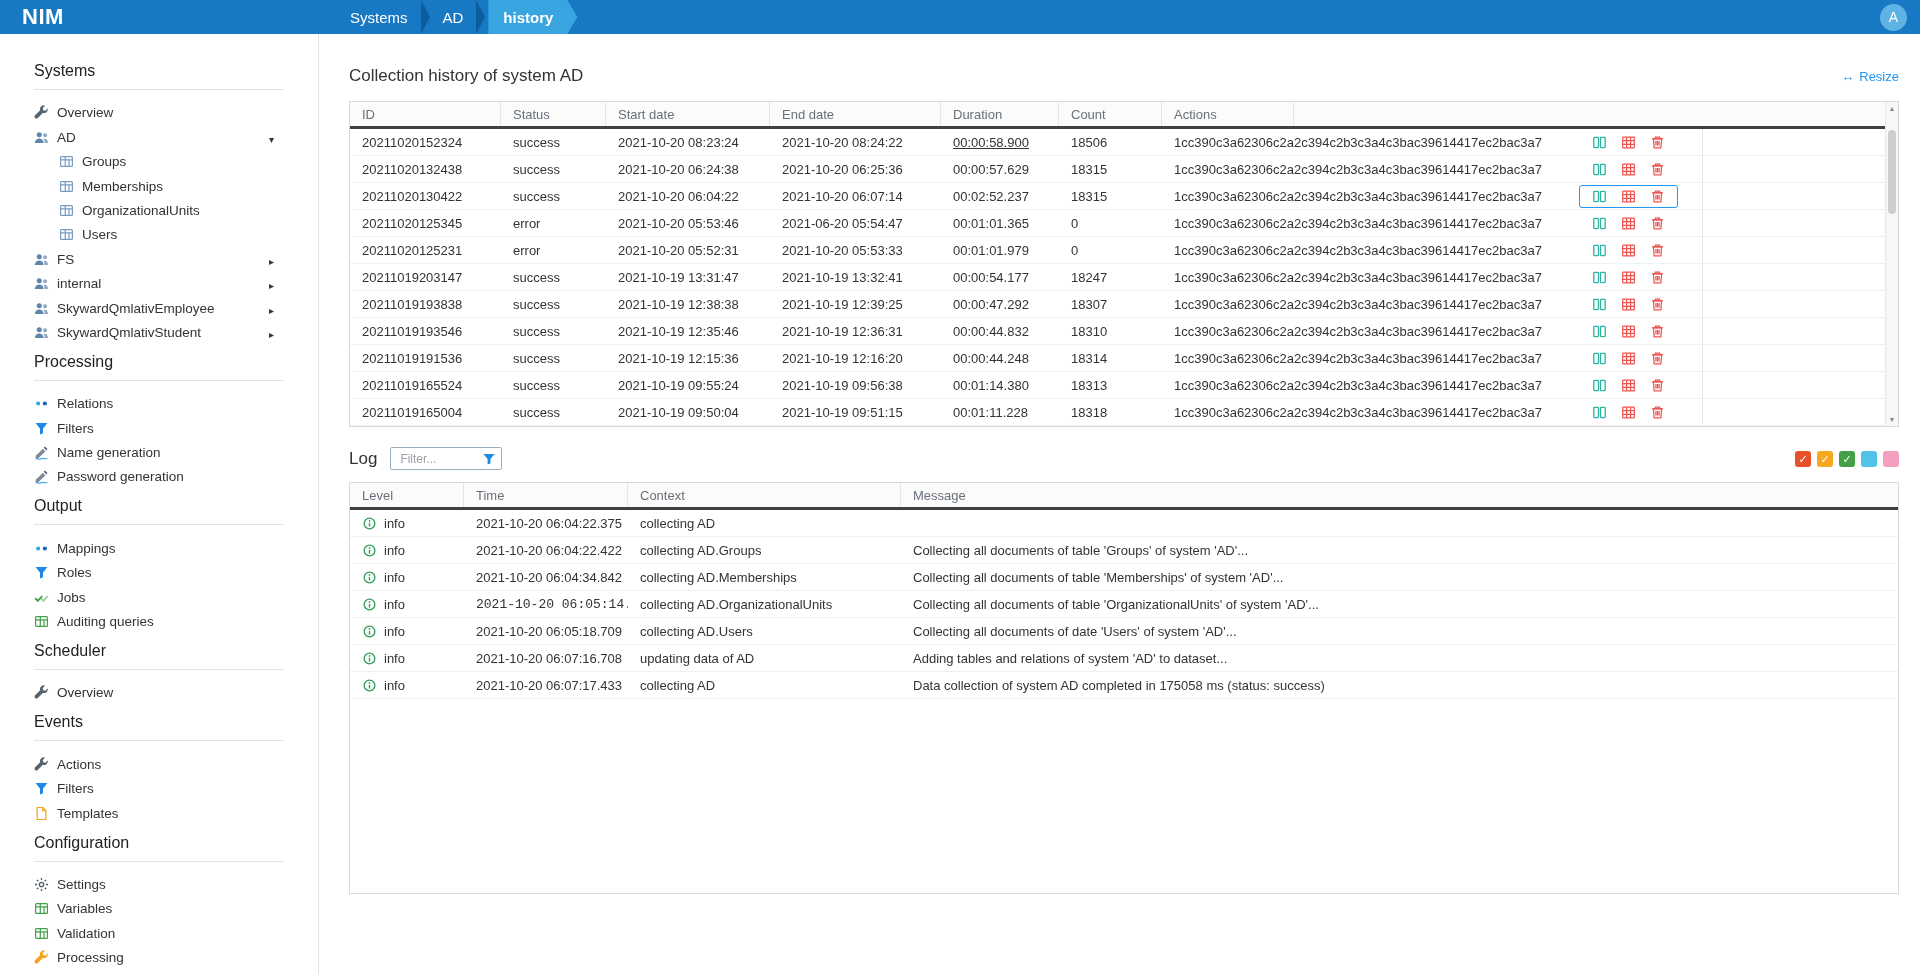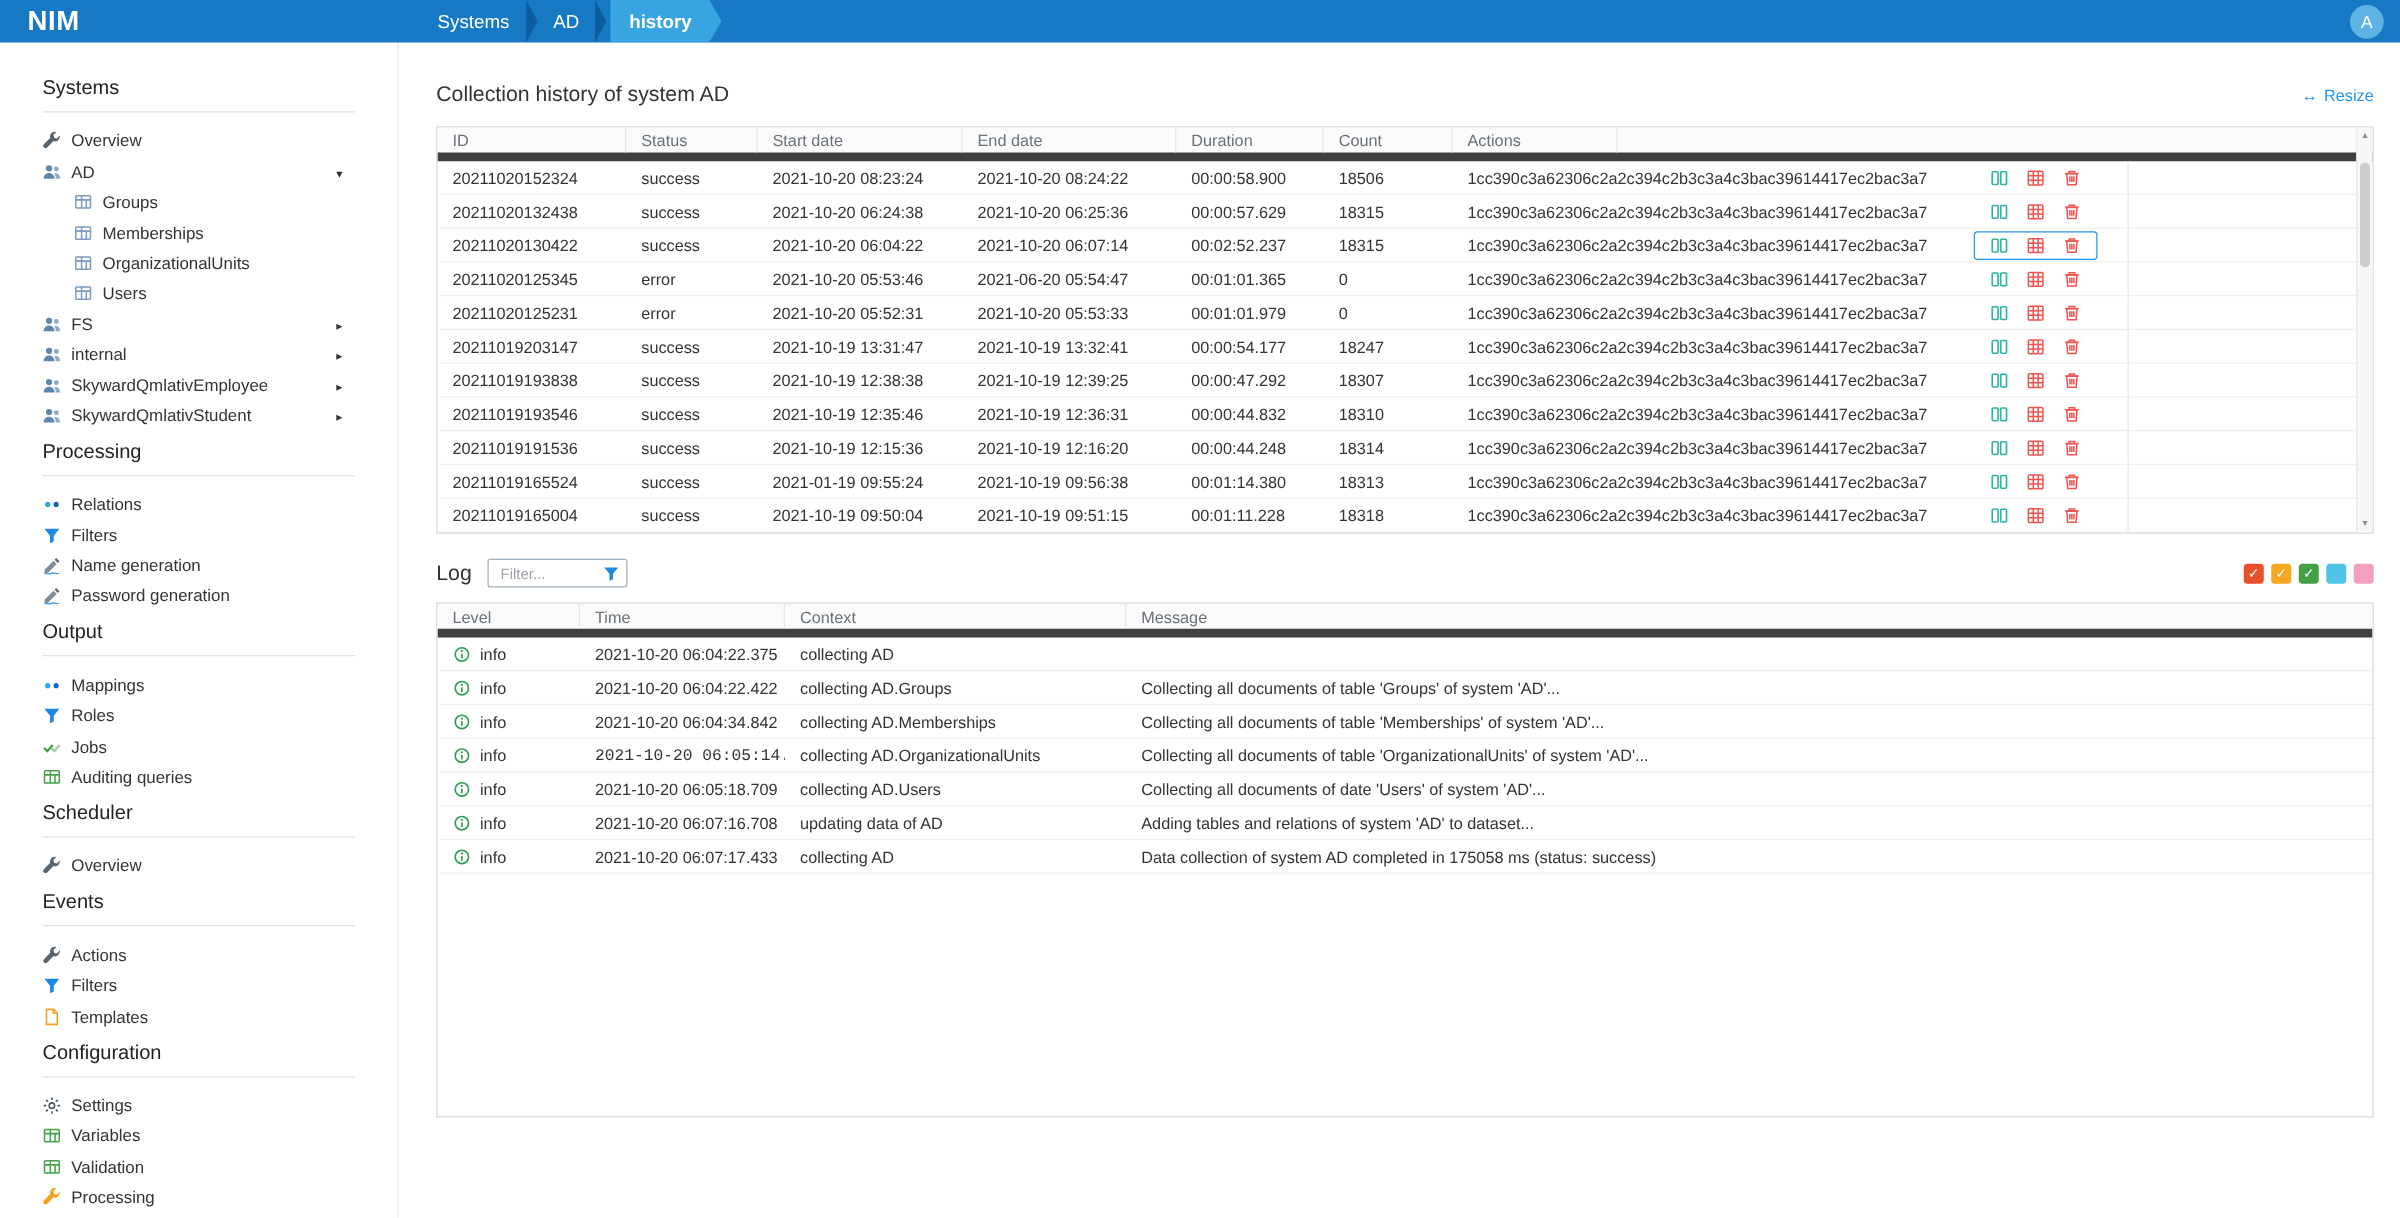--- a/index.html
+++ b/index.html
@@ -46,21 +46,21 @@
   .page-head { margin-top: 32px; width: 1550px; display: flex; align-items: center; }
   .page-title { margin: 0; font-size: 17px; font-weight: 400; color: #333; }
   .resize-link { margin-left: auto; color: #2196f3; font-size: 13px; display: flex;
                  align-items: center; gap: 5px; cursor: pointer; text-decoration: none; }
   .resize-arrow { font-size: 13px; }
 
   
   .htable { position: relative; margin-top: 15px; width: 1550px; height: 326px;
             border: 1px solid #d9d9d9; overflow: hidden; background: #fff; }
   .trow { display: flex; align-items: stretch; height: 27px; border-bottom: 1px solid #f0f0f0; }
-  .trow.thead { background: #fbfbfb; border-bottom: 7px solid #404040; }
+  .trow.thead { background: #fbfbfb; border-bottom: 3px solid #404040; }
   .cell { flex: none; padding: 0 12px; font-size: 13px; color: #333; white-space: nowrap;
           overflow: hidden; display: flex; align-items: center; }
   .thead .cell { color: #68707a; border-right: 1px solid #e6e6e6; cursor: pointer; }
   .cell.fill { flex: 1 1 auto; border-right: none !important; }
   .cell.acts { border-right: 1px solid #e6e6e6; padding: 0 8px; }
   .agroup { display: flex; align-items: center; gap: 14px; padding: 3px 12px;
             border: 1px solid transparent; border-radius: 3px; }
   .agroup.selected { border-color: #2196f3; }
   .abtn { width: 15px; height: 15px; display: flex; cursor: pointer; }
   .abtn svg { width: 15px; height: 15px; }
@@ -413,21 +413,21 @@
           <div class="cell" style="width: 118px;">Duration</div>
           <div class="cell" style="width: 103px;">Count</div>
           <div class="cell" style="width: 132px;">Actions</div>
           <div class="cell fill"></div>
         </div>
         <div class="trow">
           <div class="cell" style="width: 151px;">20211020152324</div>
           <div class="cell" style="width: 105px;">success</div>
           <div class="cell" style="width: 164px;">2021-10-20 08:23:24</div>
           <div class="cell" style="width: 171px;">2021-10-20 08:24:22</div>
-          <div class="cell" style="width: 118px;">00:00:58.900</div>
+          <div class="cell" style="width: 118px; text-decoration: underline;">00:00:58.900</div>
           <div class="cell" style="width: 103px;">18506</div>
           <div class="cell" style="width: 409px;">1cc390c3a62306c2a2c394c2b3c3a4c3bac39614417ec2bac3a7</div>
           <div class="cell acts" style="width: 132px;">
             <span class="agroup">
               <span class="abtn">
                 <svg viewBox="0 0 16 16" fill="none" stroke="#2bb3a3" stroke-width="1.4">
                   <rect x="1.9" y="2.6" width="5" height="10.8" rx=".8"></rect>
                   <rect x="9.1" y="2.6" width="5" height="10.8" rx=".8"></rect>
                 </svg>
               </span>
@@ -717,21 +717,21 @@
                   <path d="M6.3 6.3v5M8 6.3v5M9.7 6.3v5"></path>
                 </svg>
               </span>
             </span>
           </div>
           <div class="cell fill"></div>
         </div>
         <div class="trow">
           <div class="cell" style="width: 151px;">20211019165524</div>
           <div class="cell" style="width: 105px;">success</div>
-          <div class="cell" style="width: 164px;">2021-01-19 09:55:24</div>
+          <div class="cell" style="width: 164px;">2021-10-19 09:55:24</div>
           <div class="cell" style="width: 171px;">2021-10-19 09:56:38</div>
           <div class="cell" style="width: 118px;">00:01:14.380</div>
           <div class="cell" style="width: 103px;">18313</div>
           <div class="cell" style="width: 409px;">1cc390c3a62306c2a2c394c2b3c3a4c3bac39614417ec2bac3a7</div>
           <div class="cell acts" style="width: 132px;">
             <span class="agroup">
               <span class="abtn">
                 <svg viewBox="0 0 16 16" fill="none" stroke="#2bb3a3" stroke-width="1.4">
                   <rect x="1.9" y="2.6" width="5" height="10.8" rx=".8"></rect>
                   <rect x="9.1" y="2.6" width="5" height="10.8" rx=".8"></rect>

